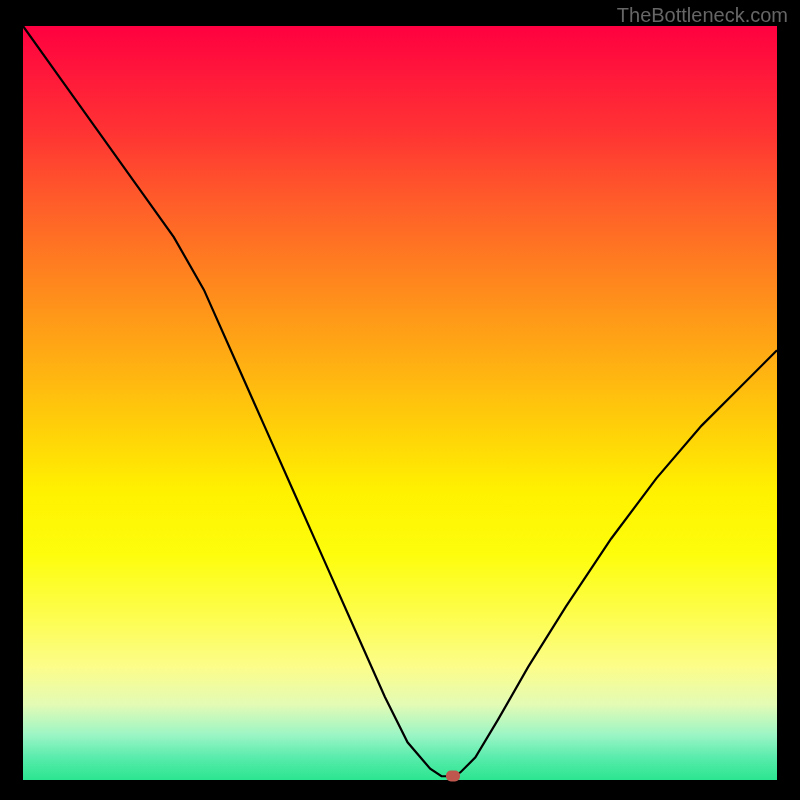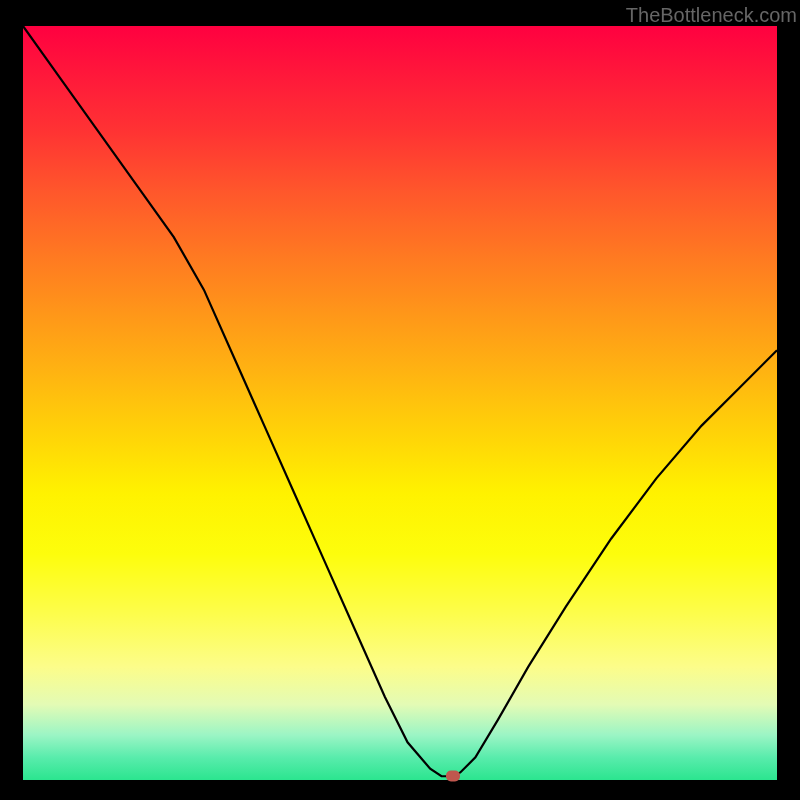--- a/index.html
+++ b/index.html
@@ -6,21 +6,21 @@
   body {
     width: 800px;
     height: 800px;
     background: #000;
     position: relative;
     font-family: Arial, sans-serif;
   }
   .watermark {
     position: absolute;
     top: 4px;
-    right: 3px;
+    right: 12px;
     color: #666;
     font-size: 20px;
     z-index: 10;
   }
   .plot-area {
     position: absolute;
     left: 23px;
     top: 26px;
     width: 754px;
     height: 754px;

